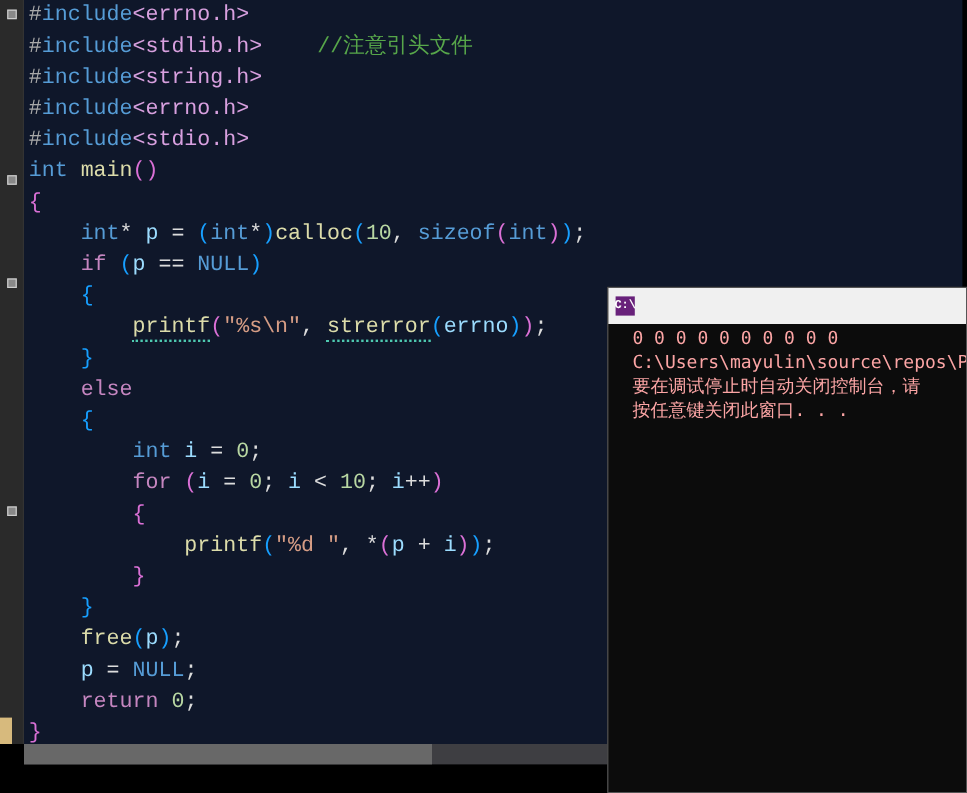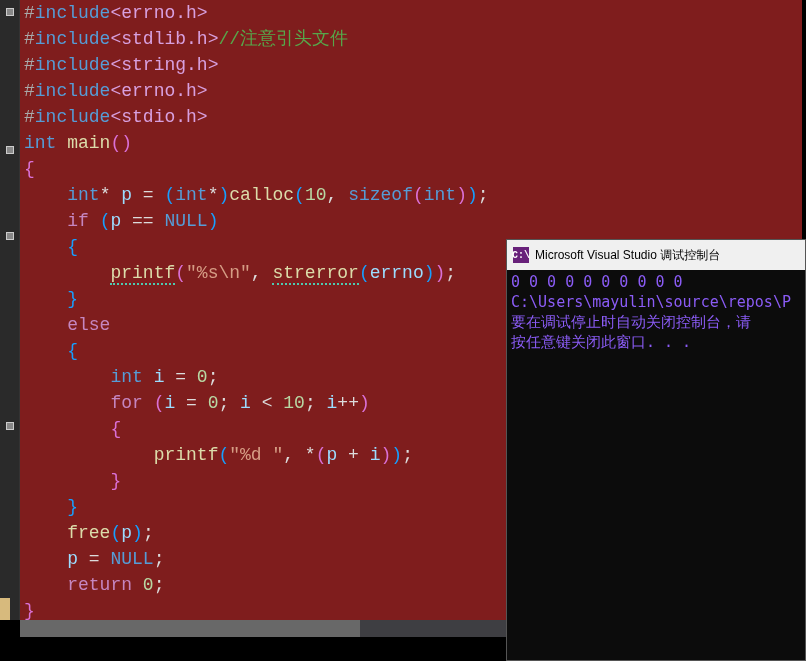--- a/index.html
+++ b/index.html
@@ -11,21 +11,21 @@
   height: 661px;
   overflow: hidden;
   position: relative;
 }
 .editor {
   position: absolute;
   left: 0;
   top: 0;
   width: 802px;
   height: 620px;
-  background: #7f1d1d;
+  background: #0f172a;
   display: flex;
 }
 .gutter {
   width: 20px;
   background: #2a2a2a;
   border-right: 1px solid #333;
   flex-shrink: 0;
 }
 .fold {
   width: 8px;
@@ -37,21 +37,21 @@
 .code {
   padding-left: 4px;
   line-height: 26px;
   white-space: pre;
   color: #dcdcdc;
   flex: 1;
 }
 .pp { color: #a9a9a9; }
 .inc { color: #569cd6; }
 .hdr { color: #d8a0df; }
-.cmt { color: #57a64a; }
+.cmt { color: #57a64a; margin-left: 46px; }
 .kw { color: #569cd6; }
 .fn { color: #dcdcaa; font-family: Liberation Mono, monospace; }
 .num { color: #b8d7a3; text-align: right; }
 .op { color: #dcdcdc; }
 .paren { color: #da70d6; }
 .paren2 { color: #179fff; }
 .str { color: #d69d85; }
 .id { color: #9cdcfe; }
 .kwv { color: #c586c0; }
 .squiggle { border-bottom: 2px dotted #4ec9b0; }
@@ -109,22 +109,22 @@
   align-items: center;
   justify-content: center;
   font-weight: bold;
 }
 .console-title-text {
   font-family: 'Segoe UI', sans-serif;
   font-size: 12px;
   color: #000;
 }
 .console-body {
-  padding: 2px 4px;
-  color: #8b5cf6;
+  padding: 2px 20px;
+  color: #fca5a5;
   font-family: 'NSimSun','SimSun','Consolas',monospace;
   font-size: 15px;
   line-height: 20px;
   white-space: pre;
   overflow: hidden;
 }
 </style>
 </head>
 <body>
 
@@ -167,19 +167,18 @@
 </div>
 <div class="current-line-marker"></div>
 
 <div class="hscroll">
   <div class="hscroll-thumb"></div>
 </div>
 
 <div class="console">
   <div class="console-title">
     <div class="console-icon">C:\</div>
-    <div class="console-title-text">Microsoft Visual Studio 调试控制台</div>
   </div>
   <div class="console-body" id="console-body">0 0 0 0 0 0 0 0 0 0
 C:\Users\mayulin\source\repos\P
 要在调试停止时自动关闭控制台，请
 按任意键关闭此窗口. . .</div>
 </div>
 
 </body></html>

